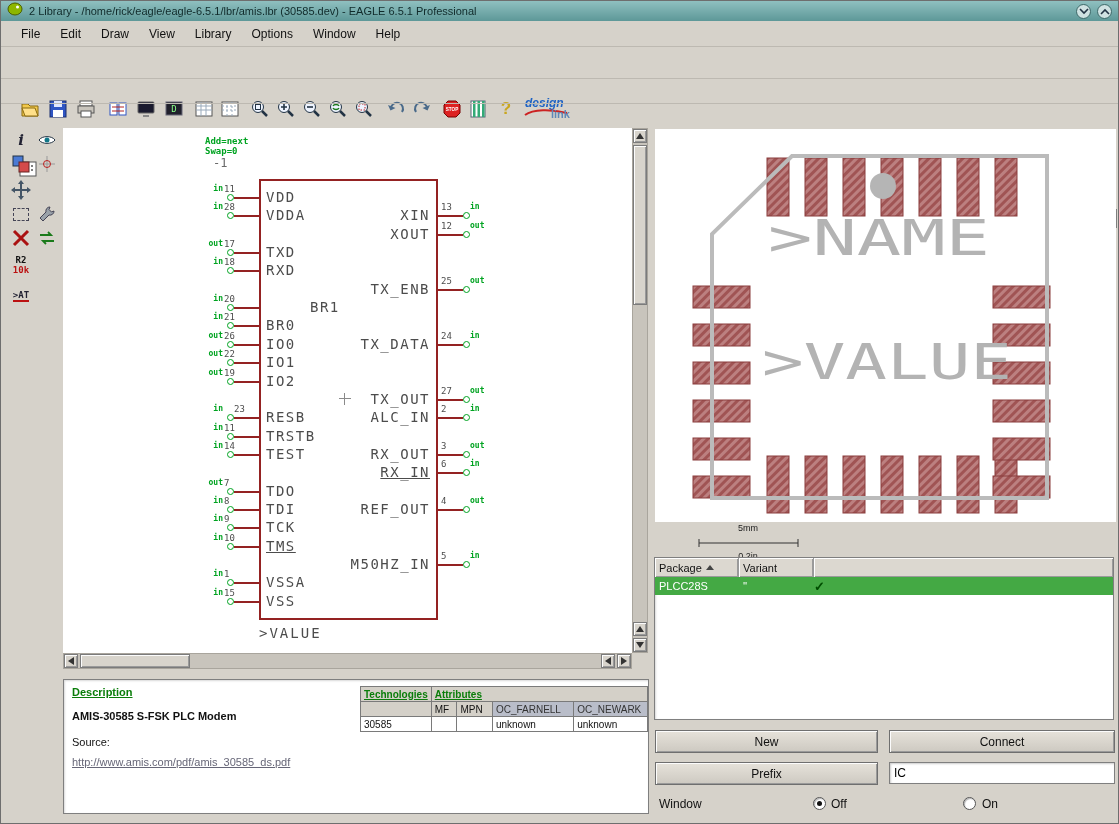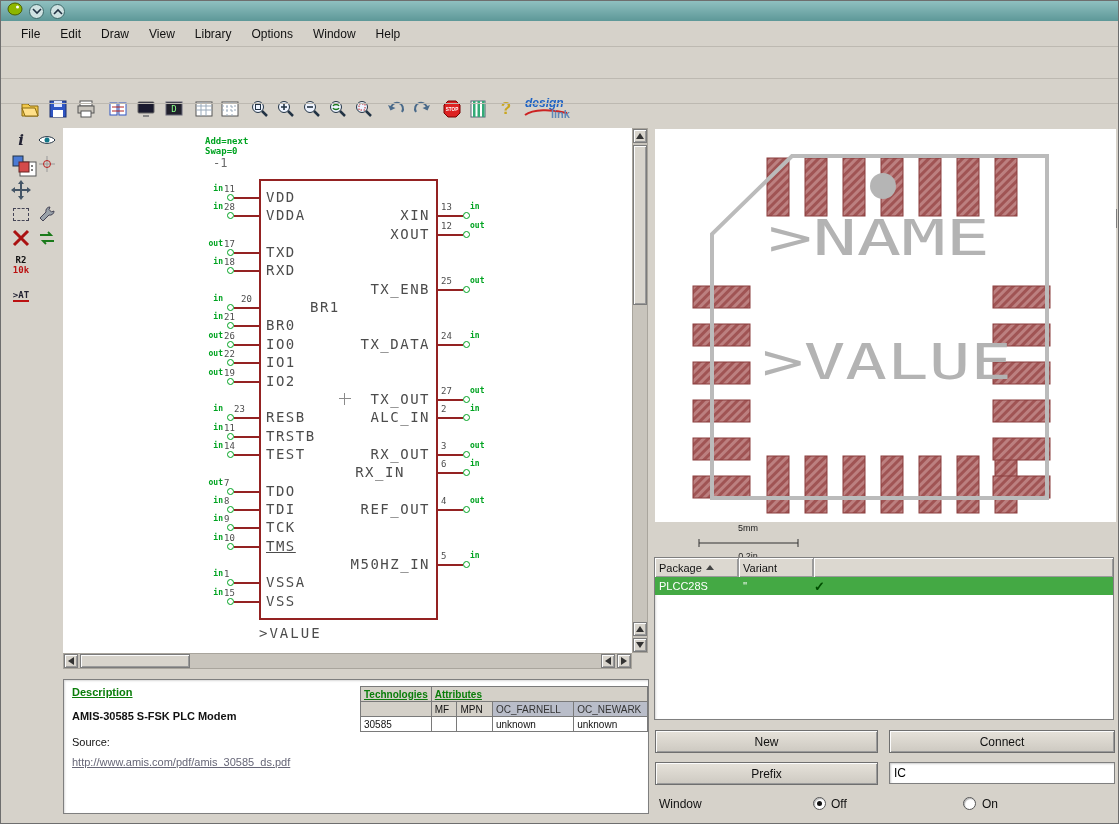--- a/index.html
+++ b/index.html
@@ -132,20 +132,21 @@
 
 <div id="app">
 
   <div id="titlebar">
     <span>
       <svg width="16" height="14">
           <ellipse cx="8" cy="7" rx="7" ry="6" fill="#8db600" stroke="#4c6000"></ellipse>
           <circle cx="10.5" cy="5" r="1.5" fill="#fff"></circle>
         </svg>
     </span>
+    <span class="title">2 Library - /home/rick/eagle/eagle-6.5.1/lbr/amis.lbr (30585.dev) - EAGLE 6.5.1 Professional</span>
     <span class="wbtn">
       <svg width="10" height="7">
           <path d="M1 1l4 4 4-4" fill="none" stroke="#234" stroke-width="1.6"></path>
         </svg>
     </span>
     <span class="wbtn">
       <svg width="10" height="7">
           <path d="M1 6l4-4 4 4" fill="none" stroke="#234" stroke-width="1.6"></path>
         </svg>
     </span>
@@ -390,21 +391,21 @@
       <div class="pin-num" style="left: 161px; top: 111.05px;">17</div>
       <div class="pin-line" style="left: 171px; top: 124.05px; width: 25px;"></div>
       <div class="pin-circle" style="left: 164px; top: 121.05px;"></div>
       <div class="pin-name" style="left: 203px; top: 116.05px;">TXD</div>
       <div class="pin-dir" style="left: 108px; top: 129.4px; width: 52px; text-align: right;">in</div>
       <div class="pin-num" style="left: 161px; top: 129.4px;">18</div>
       <div class="pin-line" style="left: 171px; top: 142.4px; width: 25px;"></div>
       <div class="pin-circle" style="left: 164px; top: 139.4px;"></div>
       <div class="pin-name" style="left: 203px; top: 134.4px;">RXD</div>
       <div class="pin-dir" style="left: 108px; top: 166.1px; width: 52px; text-align: right;">in</div>
-      <div class="pin-num" style="left: 178px; top: 166.1px;">20</div>
+      <div class="pin-num" style="left: 161px; top: 166.1px;">20</div>
       <div class="pin-line" style="left: 171px; top: 179.1px; width: 25px;"></div>
       <div class="pin-circle" style="left: 164px; top: 176.1px;"></div>
       <div class="pin-name" style="left: 203px; top: 171.1px; margin-left: 44px;">BR1</div>
       <div class="pin-dir" style="left: 108px; top: 184.45px; width: 52px; text-align: right;">in</div>
       <div class="pin-num" style="left: 161px; top: 184.45px;">21</div>
       <div class="pin-line" style="left: 171px; top: 197.45px; width: 25px;"></div>
       <div class="pin-circle" style="left: 164px; top: 194.45px;"></div>
       <div class="pin-name" style="left: 203px; top: 189.45px;">BR0</div>
       <div class="pin-dir" style="left: 108px; top: 202.8px; width: 52px; text-align: right;">out</div>
       <div class="pin-num" style="left: 161px; top: 202.8px;">26</div>
@@ -494,21 +495,21 @@
       <div class="pin-name" style="left: 267px; top: 281.2px; width: 100px; text-align: right;">ALC_IN</div>
       <div class="pin-line" style="left: 375px; top: 289.2px; width: 25px;"></div>
       <div class="pin-circle" style="left: 400px; top: 286.2px;"></div>
       <div class="pin-num" style="left: 378px; top: 276.2px;">2</div>
       <div class="pin-dir" style="left: 407px; top: 276.2px;">in</div>
       <div class="pin-name" style="left: 267px; top: 317.9px; width: 100px; text-align: right;">RX_OUT</div>
       <div class="pin-line" style="left: 375px; top: 325.9px; width: 25px;"></div>
       <div class="pin-circle" style="left: 400px; top: 322.9px;"></div>
       <div class="pin-num" style="left: 378px; top: 312.9px;">3</div>
       <div class="pin-dir" style="left: 407px; top: 312.9px;">out</div>
-      <div class="pin-name" style="left: 267px; top: 336.25px; width: 100px; text-align: center;">RX_IN</div>
+      <div class="pin-name" style="left: 267px; top: 336.25px; width: 100px; text-align: right; text-decoration: underline;">RX_IN</div>
       <div class="pin-line" style="left: 375px; top: 344.25px; width: 25px;"></div>
       <div class="pin-circle" style="left: 400px; top: 341.25px;"></div>
       <div class="pin-num" style="left: 378px; top: 331.25px;">6</div>
       <div class="pin-dir" style="left: 407px; top: 331.25px;">in</div>
       <div class="pin-name" style="left: 267px; top: 372.95px; width: 100px; text-align: right;">REF_OUT</div>
       <div class="pin-line" style="left: 375px; top: 380.95px; width: 25px;"></div>
       <div class="pin-circle" style="left: 400px; top: 377.95px;"></div>
       <div class="pin-num" style="left: 378px; top: 367.95px;">4</div>
       <div class="pin-dir" style="left: 407px; top: 367.95px;">out</div>
       <div class="pin-name" style="left: 267px; top: 428px; width: 100px; text-align: right;">M50HZ_IN</div>

